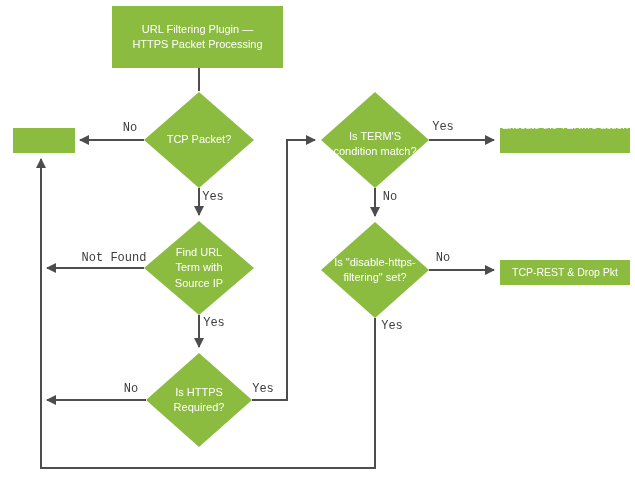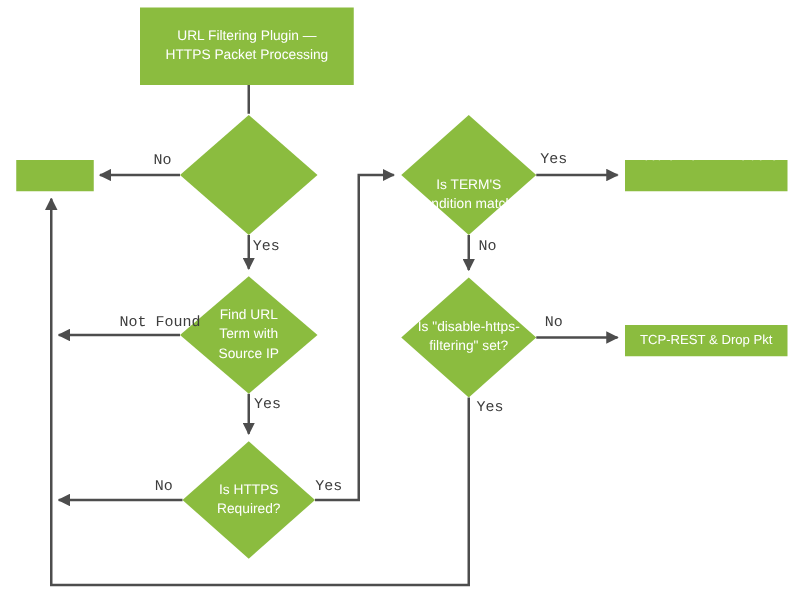--- a/index.html
+++ b/index.html
@@ -71,35 +71,36 @@
     <polygon class="shape" points="199,221 254,268 199,315 144,268"></polygon>
     <polygon class="shape" points="199,353 252,400 199,447 146,400"></polygon>
     <polygon class="shape" points="375,92 429,140 375,188 321,140"></polygon>
     <polygon class="shape" points="375,222 429,270 375,318 321,270"></polygon>
     <rect class="shape" x="500" y="128" width="130" height="25"></rect>
     <rect class="shape" x="500" y="260" width="130" height="25"></rect>
   </svg>
 
   <div class="node-label" style="left:112px;top:6px;width:171px;height:62px;">URL Filtering Plugin —
 HTTPS Packet Processing</div>
+  <div class="node-label" style="left:144px;top:92px;width:110px;height:96px;">TCP Packet?</div>
   <div class="node-label" style="left:144px;top:221px;width:110px;height:94px;">Find URL
 Term with
 Source IP</div>
   <div class="node-label" style="left:146px;top:353px;width:106px;height:94px;">Is HTTPS
 Required?</div>
-  <div class="node-label" style="left:319px;top:108px;width:112px;height:96px;">Is TERM'S
+  <div class="node-label" style="left:319px;top:96px;width:112px;height:96px;">Is TERM'S
 condition match?</div>
   <div class="node-label" style="left:319px;top:222px;width:112px;height:96px;">Is "disable-https-
 filtering" set?</div>
   <div class="node-label small" style="left:500px;top:113px;width:130px;height:25px;text-align:center;">Execute the TERM's action</div>
   <div class="node-label small" style="left:500px;top:260px;width:130px;height:25px;border-radius:10px;">TCP-REST &amp; Drop Pkt</div>
 
   <div class="edge-label" style="left:130px;top:128px;">No</div>
   <div class="edge-label" style="left:213px;top:197px;">Yes</div>
-  <div class="edge-label" style="left:128px;top:258px;">Not Found</div>
+  <div class="edge-label" style="left:114px;top:258px;">Not Found</div>
   <div class="edge-label" style="left:214px;top:323px;">Yes</div>
   <div class="edge-label" style="left:131px;top:389px;">No</div>
   <div class="edge-label" style="left:263px;top:389px;">Yes</div>
   <div class="edge-label" style="left:443px;top:127px;">Yes</div>
   <div class="edge-label" style="left:390px;top:197px;">No</div>
   <div class="edge-label" style="left:443px;top:258px;">No</div>
   <div class="edge-label" style="left:392px;top:326px;">Yes</div>
 
 </div>
 

